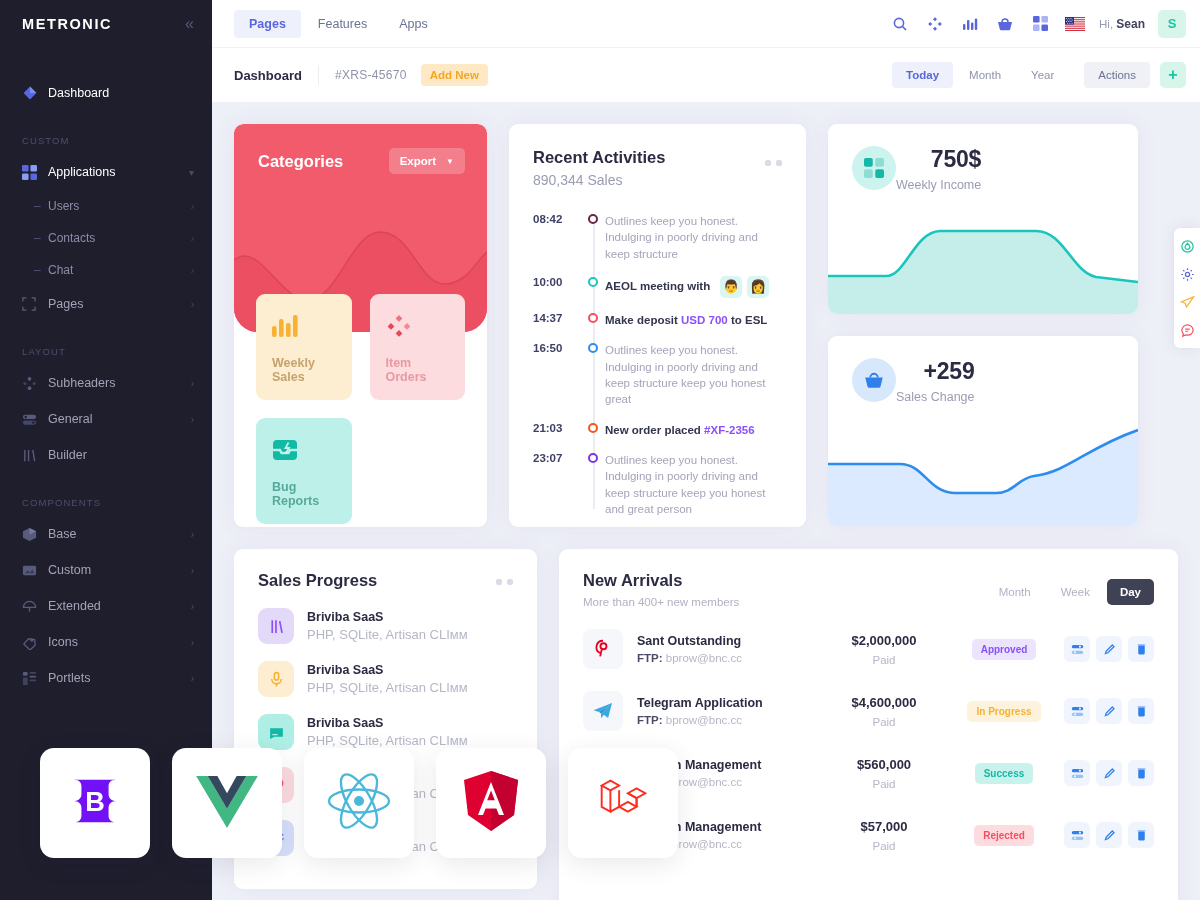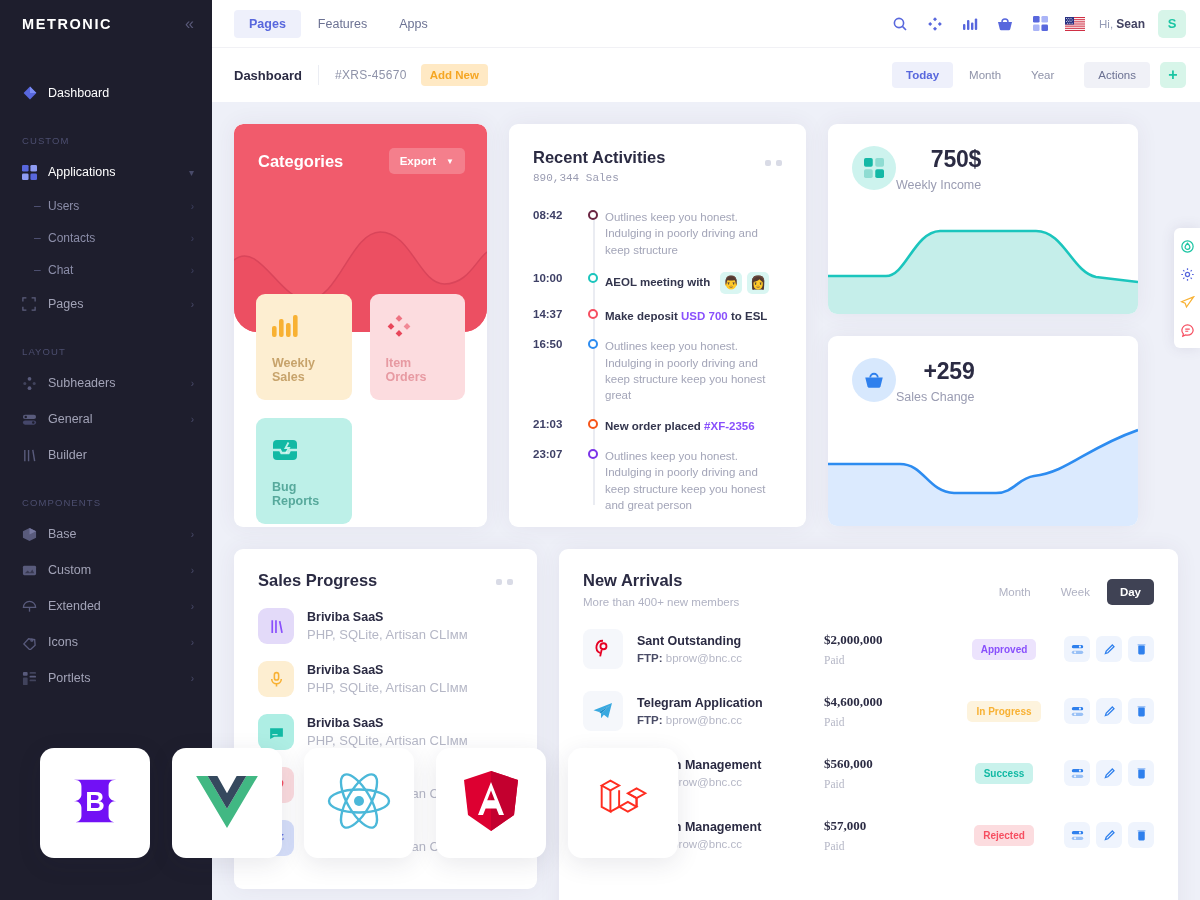--- a/index.html
+++ b/index.html
@@ -121,21 +121,21 @@
   .tile {
     border-radius: 9px; padding: 20px 16px 16px; display: flex; flex-direction: column;
     justify-content: space-between;
   }
   .tile-label { font-size: 12.5px; font-weight: bold; margin-top: 16px; }
   .tile-ic { height: 26px; }
 
   
   .act-card { width: 297px; height: 403px; padding: 24px 22px 0 24px; }
   .act-title { font-size: 16.5px; font-weight: bold; }
-  .act-sub { font-size: 11px; color: #9a9cb2; margin-top: 5px; font-family: Liberation Mono, monospace; }
+  .act-sub { font-size: 14px; color: #9a9cb2; margin-top: 5px; }
   .act-dots { position: absolute; right: 24px; top: 36px; display: flex; gap: 5px; }
   .act-dots i { width: 6px; height: 6px; border-radius: 2px; background: #d9dbe6; display: block; }
   .timeline { margin-top: 24px; position: relative; }
   .tl-line { position: absolute; left: 60px; top: 10px; bottom: 8px; width: 1.5px; background: #eaecf2; }
   .tl-item { display: flex; margin-bottom: 13px; position: relative; }
   .tl-time {
     width: 48px; flex: 0 0 48px; font-size: 11.5px; font-weight: bold; color: #3e4066;
     text-align: left; padding-top: 1px;
   }
   .tl-dot-wrap { width: 24px; flex: 0 0 24px; display: flex; justify-content: center; padding-top: 2px; }
@@ -190,21 +190,21 @@
   .na-tab.active { background: #3f4254; color: #fff; font-weight: bold; }
   .na-row { display: flex; align-items: center; padding: 11px 0; }
   .na-logo {
     width: 40px; height: 40px; flex: 0 0 40px; border-radius: 8px; background: #f5f7fb;
     display: flex; align-items: center; justify-content: center;
   }
   .na-info { flex: 1; padding-left: 14px; }
   .na-name { font-size: 12.5px; font-weight: bold; color: #2b2b43; }
   .na-ftp { font-size: 11.5px; color: #b5b7c6; margin-top: 4px; }
   .na-ftp b { color: #4a4c66; }
-  .na-amt { width: 120px; text-align: left; font-family: Liberation Serif, serif; }
+  .na-amt { width: 120px; text-align: center; }
   .na-amt .v { font-size: 13px; font-weight: bold; color: #2b2b43; }
   .na-amt .s { font-size: 11.5px; color: #b5b7c6; margin-top: 6px; }
   .na-status { width: 120px; text-align: center; }
   .na-badge { display: inline-block; font-size: 10px; font-weight: bold; padding: 5px 9px; border-radius: 5px; }
   .na-actions { display: flex; gap: 6px; }
   .na-btn {
     width: 26px; height: 26px; border-radius: 6px; background: #eff4fd;
     display: flex; align-items: center; justify-content: center;
   }
 

